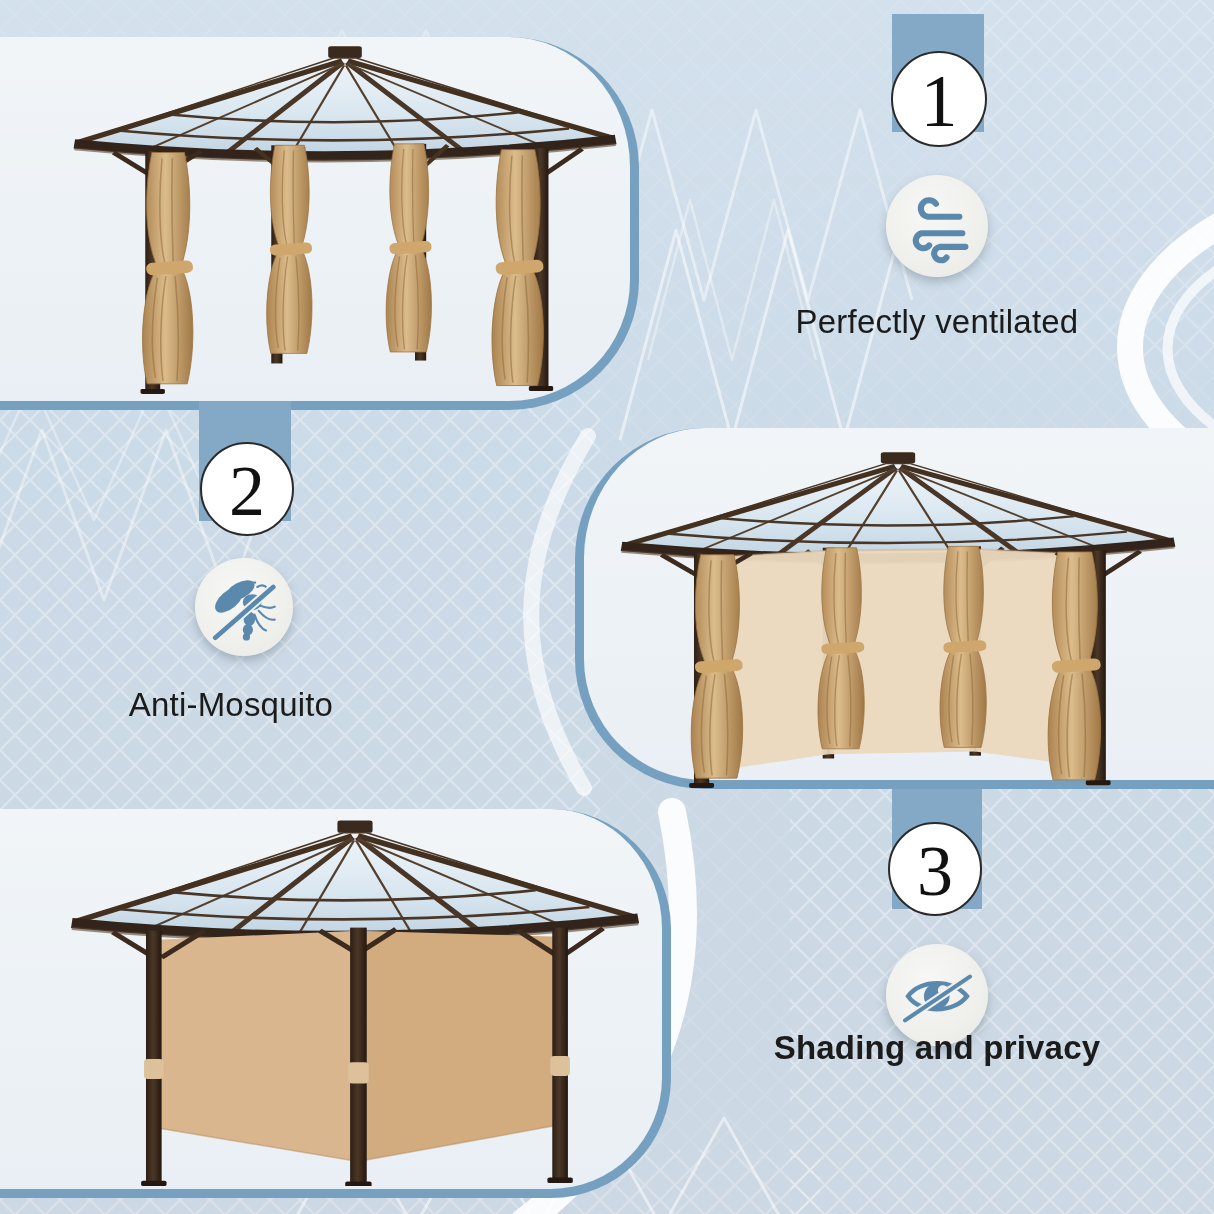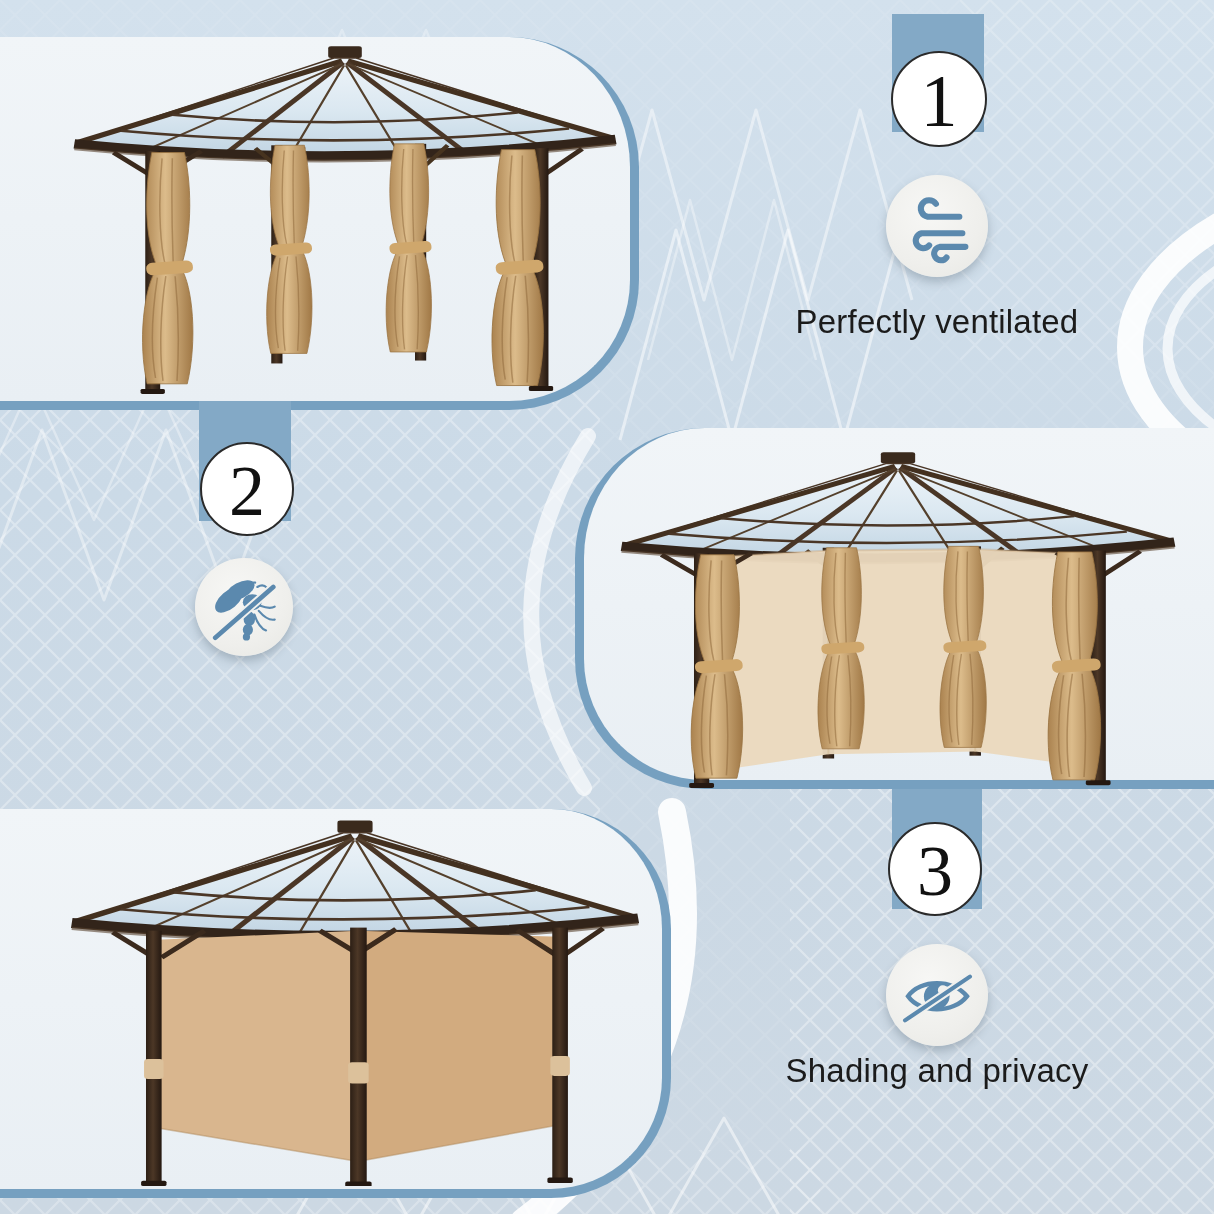--- a/index.html
+++ b/index.html
@@ -34,21 +34,21 @@
     box-shadow:0 5px 10px rgba(70,85,100,.30);
     display:flex;align-items:center;justify-content:center;}
   .i1{left:886px;top:175px;width:102px;height:102px;}
   .i2{left:195px;top:558px;width:98px;height:98px;}
   .i3{left:886px;top:944px;width:102px;height:102px;}
   .iconc svg{width:74%;height:74%;}
   .label{position:absolute;transform:translateX(-50%);white-space:nowrap;
     color:#1b1b1b;font-size:33px;letter-spacing:.2px;}
   .l1{left:937px;top:303px;text-align:right;}
   .l2{left:231px;top:686px;}
-  .l3{left:937px;top:1052px;}
+  .l3{left:937px;top:1029px;font-weight:bold;}
 </style>
 </head>
 <body>
 
 <svg width="0" height="0" style="position:absolute" aria-hidden="true">
 <defs>
   <linearGradient id="roofG" x1="0" y1="0" x2="0" y2="1">
     <stop offset="0" stop-color="#eef4f9"></stop>
         <stop offset="0.55" stop-color="#dbe8f1"></stop>
         <stop offset="1" stop-color="#c3d6e4"></stop>
@@ -223,20 +223,21 @@
         <path d="M54,24 q3,-9 11,-8"></path>
         <path d="M68,22 q8,-5 13,1"></path>
         <path d="M72,48 q14,5 20,1"></path>
         <path d="M70,55 q12,14 22,12"></path>
         <path d="M64,60 q6,18 16,22"></path>
       </g>
       <path d="M10,92 L90,22" stroke="#f1f1ee" stroke-width="12" stroke-linecap="round"></path>
       <path d="M10,92 L90,22" stroke="#5b89ae" stroke-width="6.5" stroke-linecap="round"></path>
     </svg>
   </div>
+  <div class="label l2">Anti-Mosquito</div>
 
   <div class="ribbon r3"></div>
   <div class="badge b3">
     <span>3</span>
   </div>
   <div class="iconc i3">
     <svg viewBox="0 0 100 100" fill="none">
       <path d="M12,52 C28,29 72,29 90,52 C72,75 28,75 12,52 Z" stroke="#5b89ae" stroke-width="6"></path>
       <circle cx="50" cy="52" r="17" fill="#5b89ae"></circle>
       <circle cx="58" cy="44" r="6.5" fill="#f1f1ee"></circle>

